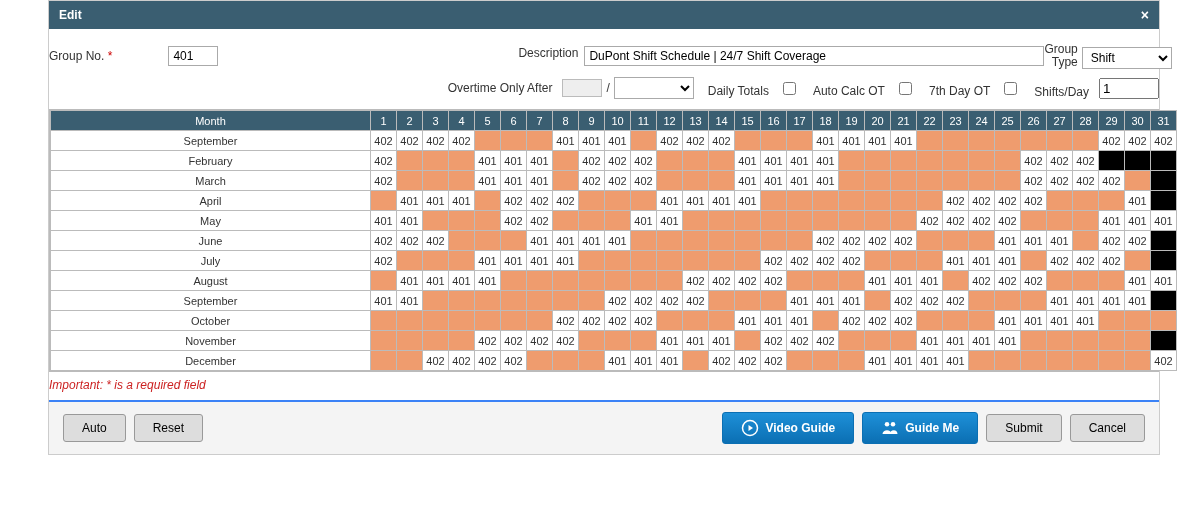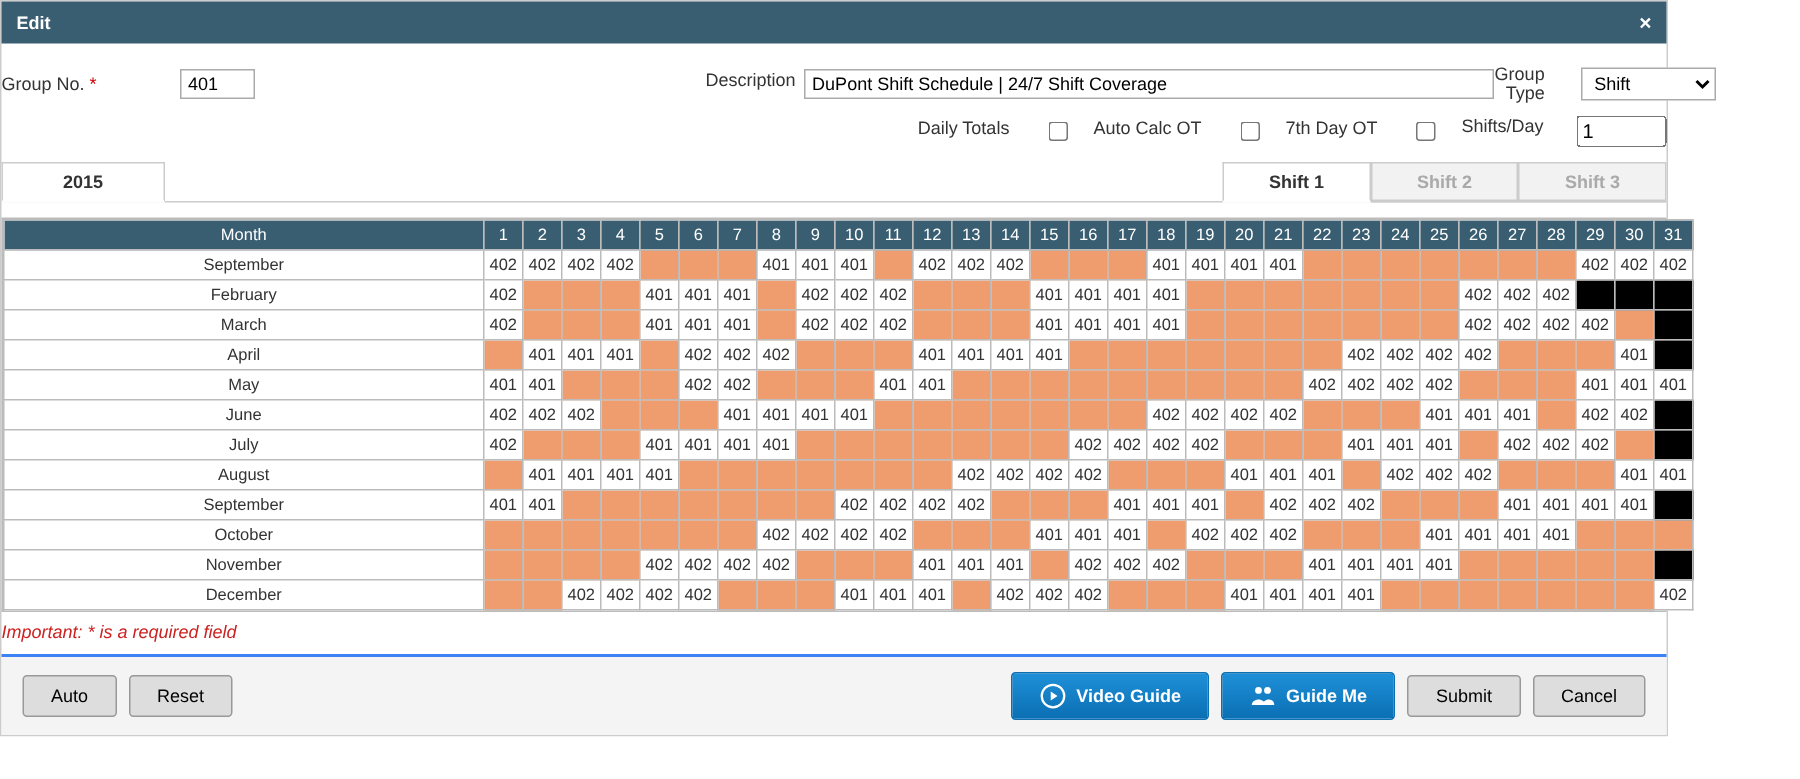--- a/index.html
+++ b/index.html
@@ -1,36 +1,36 @@
 <!DOCTYPE html>
 <html><head>
 <meta charset="utf-8">
 <style>
   * { box-sizing: border-box; }
   body { margin: 0; font-family: Arial, sans-serif; font-size: 12px; color: #333; background: #fff; }
-  .dialog { width: 1112px; border: 1px solid #ccc; }
+  .dialog { width: 1112px; border: 1px solid #ccc; margin-left: 48px; }
   .titlebar { background: #3a5e71; color: #fff; padding: 6px 10px; display: flex; justify-content: space-between; align-items: center; font-weight: bold; }
   .titlebar .close { cursor: pointer; font-size: 14px; }
   .content { padding: 14px 0 8px; }
   .row { display: flex; align-items: center; margin-bottom: 8px; }
   .row.first { justify-content: flex-start; }
   .lbl { margin-right: 6px; white-space: nowrap; }
   .req { color: #c00; }
   input[type=text], select { font-size: 12px; padding: 2px 4px; border: 1px solid #aaa; background: #fff; }
   .grpno { width: 50px; margin-left: 50px; }
   .desc-wrap { display: flex; margin-left: 300px; }
   .desc-input { width: 460px; }
-  .grptype-wrap { display: flex; align-items: center; margin-left: auto; gap: 20px; }
+  .grptype-wrap { display: flex; align-items: flex-end; margin-left: auto; }
   .grptype-lbl { text-align: right; line-height: 1.1; margin-right: 4px; }
   .grptype-sel { width: 90px; }
   .row2 { display: flex; align-items: center; justify-content: flex-end; gap: 14px; margin-bottom: 10px; flex-wrap: wrap; }
   .ot-wrap { display: flex; align-items: center; gap: 4px; margin-left: 300px; }
   .ot-num { width: 40px; background: #eee; border: 1px solid #bbb; height: 18px; }
   .ot-sel { width: 80px; }
-  .chk-wrap { display: flex; align-items: flex-start; gap: 16px; }
+  .chk-wrap { display: flex; align-items: flex-end; gap: 4px; }
   .spd { width: 60px; }
   .tabs-row { display: flex; align-items: flex-end; border-bottom: 1px solid #ccc; }
   .year-tab { border: 1px solid #ccc; border-bottom: 2px solid #fff; padding: 5px 40px; background: #fff; margin-bottom: -1px; font-weight: bold; }
   .spacer { flex: 1; }
   .shift-tab { border: 1px solid #ccc; border-bottom: 2px solid #fff; padding: 5px 30px; margin-bottom: -1px; background: #fff; font-weight: bold; }
   .shift-tab.inactive { color: #aaa; background: #f2f2f2; border-bottom-color: #ccc; }
   .grid-wrap { margin-top: 10px; border: 1px solid #bbb; }
   table.sched { border-collapse: collapse; width: 100%; table-layout: fixed; }
   table.sched th, table.sched td { border: 1px solid #bbb; text-align: center; padding: 3px 0; font-size: 11px; height: 20px; }
   table.sched th { background: #3a5e71; color: #fff; font-weight: normal; }
@@ -72,45 +72,44 @@
           <div>Group</div>
           <div>Type</div>
         </div>
         <select class="grptype-sel">
           <option>Shift</option>
         </select>
       </div>
     </div>
 
     <div class="row2">
+      <div class="ot-wrap">
+        <span class="lbl">Overtime Only After</span>
+        <div class="ot-num"></div>
+        <span>/</span>
+        <select class="ot-sel"><option></option></select>
+      </div>
       <div class="chk-wrap">
         <span class="lbl">Daily Totals</span>
         <input type="checkbox" style="">
       </div>
       <div class="chk-wrap">
         <span class="lbl">Auto Calc OT</span>
         <input type="checkbox" style="">
       </div>
       <div class="chk-wrap">
         <span class="lbl">7th Day OT</span>
         <input type="checkbox" style="">
       </div>
       <div class="chk-wrap">
         <span class="lbl">Shifts/Day</span>
         <input type="number" class="spd" value="1" style="">
       </div>
     </div>
 
-    <div class="tabs-row">
-      <div class="year-tab">2015</div>
-      <div class="spacer"></div>
-      <div class="shift-tab">Shift 1</div>
-      <div class="shift-tab inactive">Shift 2</div>
-      <div class="shift-tab inactive">Shift 3</div>
-    </div>
 
     <div class="grid-wrap">
       <table class="sched" id="sched-table">
         <thead>
             <tr id="sched-head">
               <th class="month-h">Month</th>
               <th class="day-h">1</th>
               <th class="day-h">2</th>
               <th class="day-h">3</th>
               <th class="day-h">4</th>

